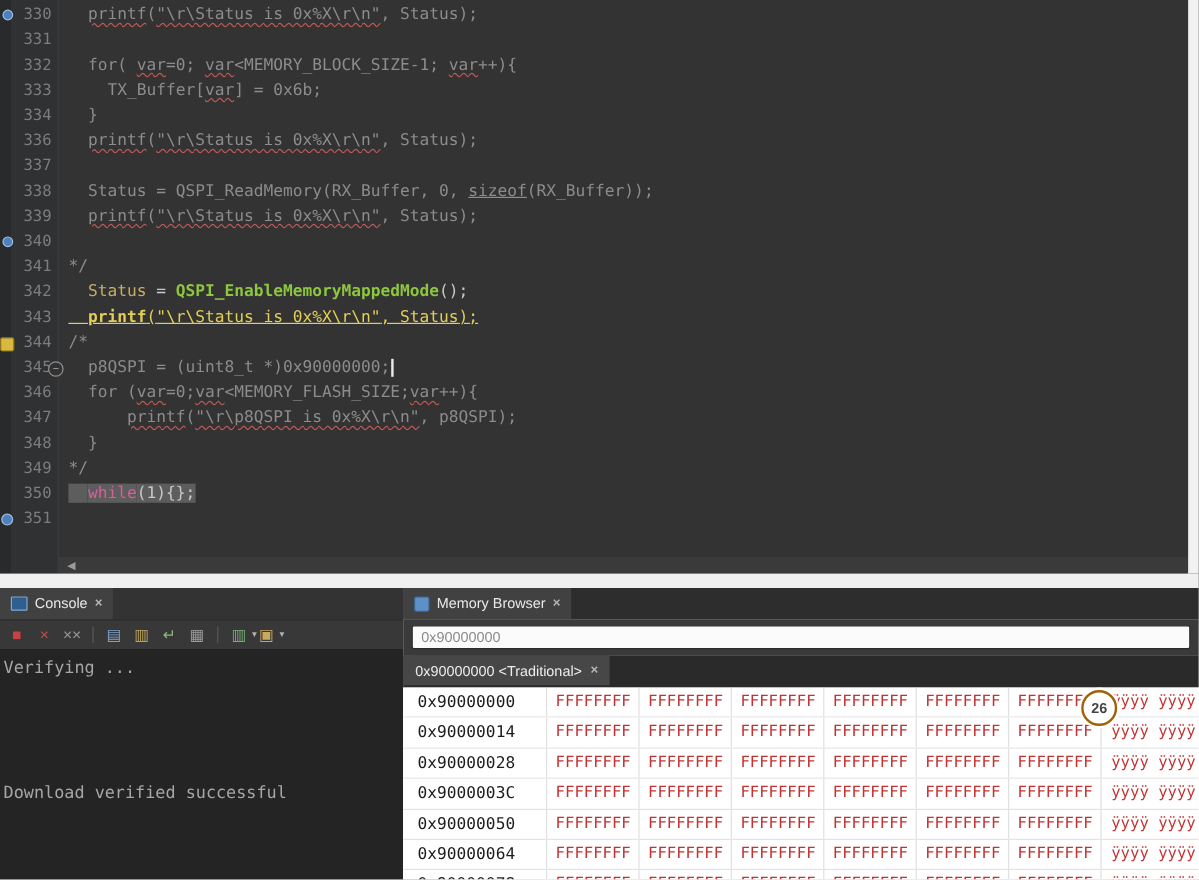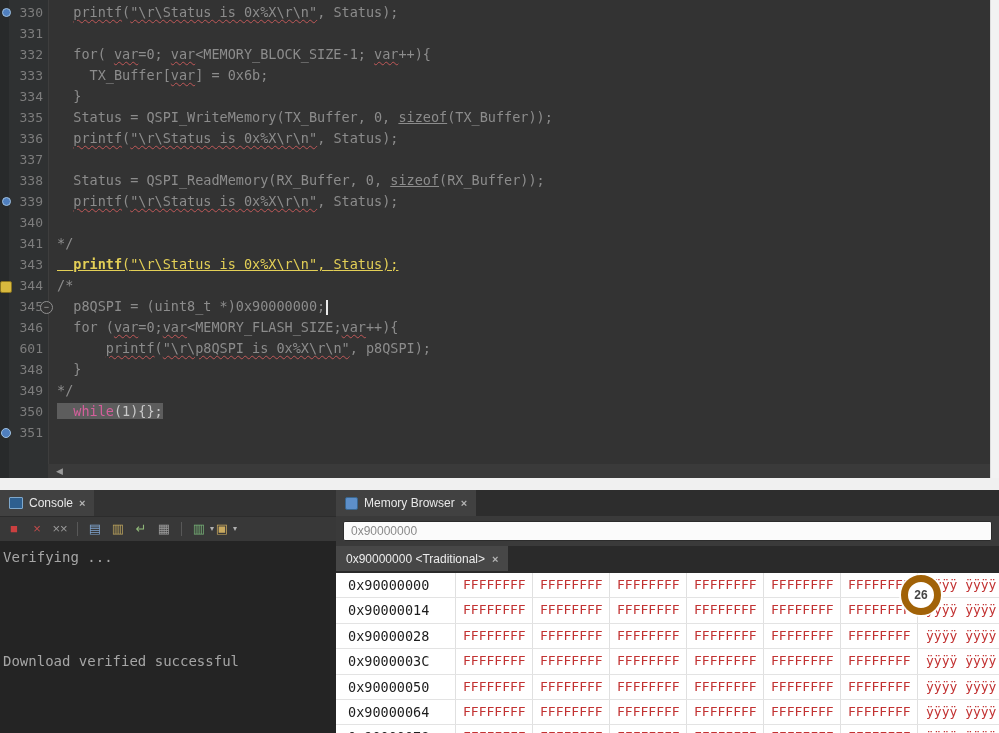--- a/index.html
+++ b/index.html
@@ -62,21 +62,21 @@
   #mem-address{width:100%;height:20px;box-sizing:border-box;background:#fbfbfb;border:1px solid #2c2c2c;border-radius:2px;color:#8a8a8a;font-size:12px;padding:0 7px;font-family:"Liberation Sans",sans-serif;outline:none}
   .mb-viewtabs{height:27px;background:#2a2a2a;display:flex;align-items:flex-start}
   .view-tab{display:flex;align-items:center;gap:7px;height:25px;background:#474747;color:#ececec;font-size:12px;padding:0 10px}
   #mem-table{position:relative;height:160px;background:#fff;overflow:hidden}
   .mrow{display:grid;grid-template-columns:120px 77px 77px 77px 77px 77px 77px 1fr;height:24.4px;line-height:24.4px;border-bottom:1px solid #e3e3e3;font-family:"DejaVu Sans Mono",monospace;font-size:13px;background:#fff}
   .maddr{color:#1c1c1c;padding-left:12px;border-right:1px solid #e0e0e0;font-size:13.5px;overflow:hidden}
   .mval{color:#c23232;padding-left:7px;border-right:1px solid #e0e0e0;overflow:hidden}
   .masc{color:#c23232;padding-left:8px;white-space:nowrap;overflow:hidden}
 
   
-  #badge{position:absolute;left:901px;top:575px;width:26px;height:26px;border-radius:50%;background:#fff;border:7px solid #a16207;color:#444;font-size:12px;font-weight:bold;display:flex;align-items:center;justify-content:center;box-shadow:0 0 0 2px rgba(255,255,255,0.9);z-index:5}
+  #badge{position:absolute;left:901px;top:575px;width:26px;height:26px;border-radius:50%;background:#fff;border:2px solid #a16207;color:#444;font-size:12px;font-weight:bold;display:flex;align-items:center;justify-content:center;box-shadow:0 0 0 2px rgba(255,255,255,0.9);z-index:5}
 </style>
 </head>
 <body>
 
 <div id="screen">
 
   <div id="editor">
     <div id="ruler"></div>
     <div id="gutter-bg"></div>
     <div id="code-lines">
@@ -94,24 +94,20 @@
         </div>
         <div class="line">
           <span class="lnum">333</span>
           <span class="code"><span class="c">    TX_Buffer[</span><span class="c sq">var</span><span class="c">] = 0x6b;</span></span>
         </div>
         <div class="line">
           <span class="lnum">334</span>
           <span class="code"><span class="c">  }</span></span>
         </div>
         <div class="line">
-          <span class="lnum">335</span>
-          <span class="code"><span class="c">  Status = QSPI_WriteMemory(TX_Buffer, 0, </span><span class="c u">sizeof</span><span class="c">(TX_Buffer));</span></span>
-        </div>
-        <div class="line">
           <span class="lnum">336</span>
           <span class="code"><span class="c">  </span><span class="c sq">printf</span><span class="c">(</span><span class="c sq">"\r\Status is 0x%X\r\n"</span><span class="c">, Status);</span></span>
         </div>
         <div class="line">
           <span class="lnum">337</span>
           <span class="code"></span>
         </div>
         <div class="line">
           <span class="lnum">338</span>
           <span class="code"><span class="c">  Status = QSPI_ReadMemory(RX_Buffer, 0, </span><span class="c u">sizeof</span><span class="c">(RX_Buffer));</span></span>
@@ -122,37 +118,41 @@
         </div>
         <div class="line">
           <span class="lnum">340</span>
           <span class="code"></span>
         </div>
         <div class="line">
           <span class="lnum">341</span>
           <span class="code"><span class="c">*/</span></span>
         </div>
         <div class="line">
+          <span class="lnum">342</span>
+          <span class="code"><span class="lt">  </span><span class="tan">Status</span><span class="lt"> = </span><span class="fn">QSPI_EnableMemoryMappedMode</span><span class="lt">();</span></span>
+        </div>
+        <div class="line">
           <span class="lnum">343</span>
           <span class="code"><span class="y">  </span><span class="y b">printf</span><span class="y">(</span><span class="y">"\r\Status is 0x%X\r\n"</span><span class="y">, </span><span class="y">Status</span><span class="y">);</span></span>
         </div>
         <div class="line">
           <span class="lnum">344</span>
           <span class="code"><span class="c">/*</span></span>
         </div>
         <div class="line">
           <span class="lnum">345</span>
           <span class="code"><span class="c">  p8QSPI = (uint8_t *)0x90000000;</span><span class="caret"></span></span>
         </div>
         <div class="line">
           <span class="lnum">346</span>
           <span class="code"><span class="c">  for (</span><span class="c sq">var</span><span class="c">=0;</span><span class="c sq">var</span><span class="c">&lt;MEMORY_FLASH_SIZE;</span><span class="c sq">var</span><span class="c">++){</span></span>
         </div>
         <div class="line">
-          <span class="lnum">601</span>
+          <span class="lnum">347</span>
           <span class="code"><span class="c">      </span><span class="c sq">printf</span><span class="c">(</span><span class="c sq">"\r\p8QSPI is 0x%X\r\n"</span><span class="c">, p8QSPI);</span></span>
         </div>
         <div class="line">
           <span class="lnum">348</span>
           <span class="code"><span class="c">  }</span></span>
         </div>
         <div class="line">
           <span class="lnum">349</span>
           <span class="code"><span class="c">*/</span></span>
         </div>

